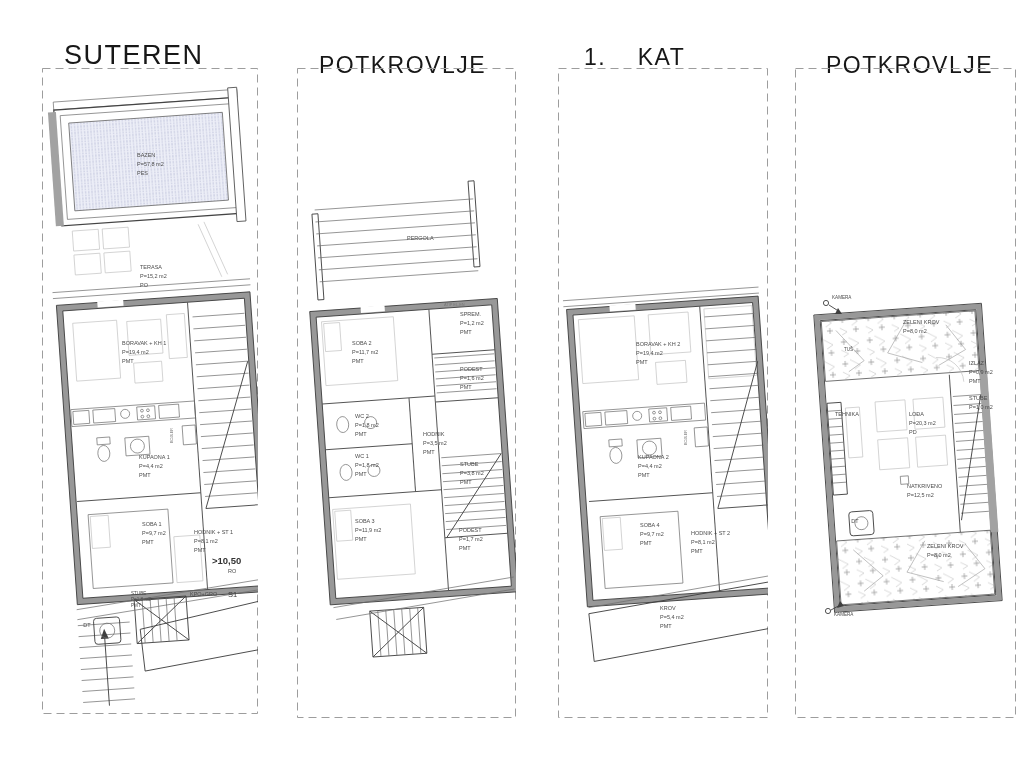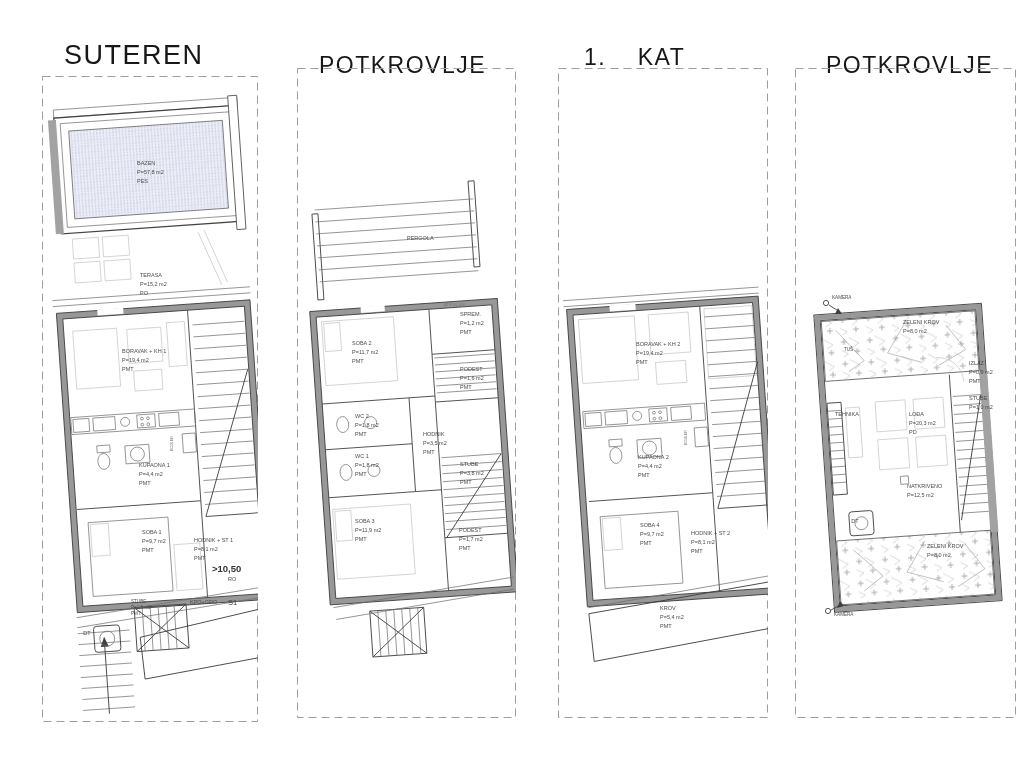--- a/index.html
+++ b/index.html
@@ -26,21 +26,21 @@
   .gray{fill:#a2a2a2;stroke:none}
 </style>
 </head>
 <body>
 
 <h2 class="title t-big" style="left:48px;top:24px">SUTEREN</h2>
 <h2 class="title t-std" style="left:303px;top:36px">POTKROVLJE</h2>
 <h2 class="title t-std" style="left:568px;top:28px">1.&nbsp;&nbsp;&nbsp;&nbsp;KAT</h2>
 <h2 class="title t-std" style="left:810px;top:36px">POTKROVLJE</h2>
 
-<div class="panel" style="left:42px;top:76px;width:216px;height:646px">
+<div class="panel" style="left:42px;top:68px;width:216px;height:646px">
 <svg width="216" height="646" viewBox="0 0 216 646">
   <defs>
     <pattern id="ph" width="3.2" height="6" patternUnits="userSpaceOnUse">
       <rect width="3.2" height="6" fill="#eceef7"></rect>
       <line x1="1.6" y1="0" x2="1.6" y2="6" stroke="#b4b8d4" stroke-width="0.8" stroke-dasharray="1.6 1"></line>
     </pattern>
   </defs>
   <rect class="fr" x="0.5" y="0.5" width="215" height="645"></rect>
   <g transform="rotate(-4 108 300)">
     <g>

